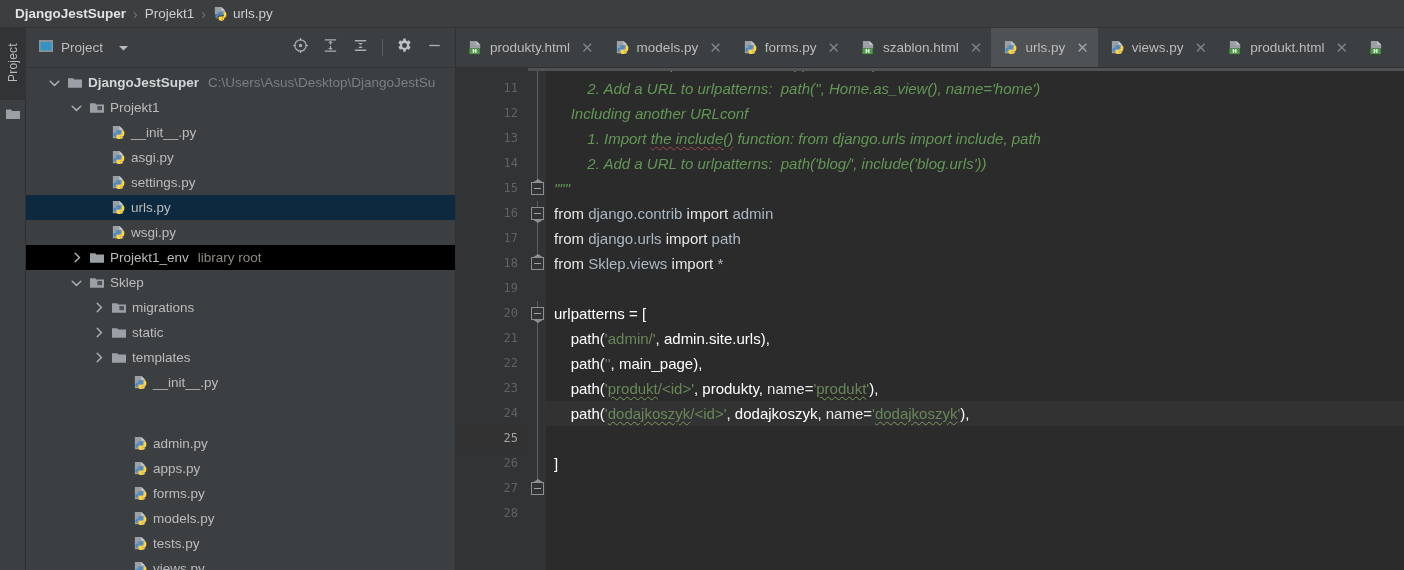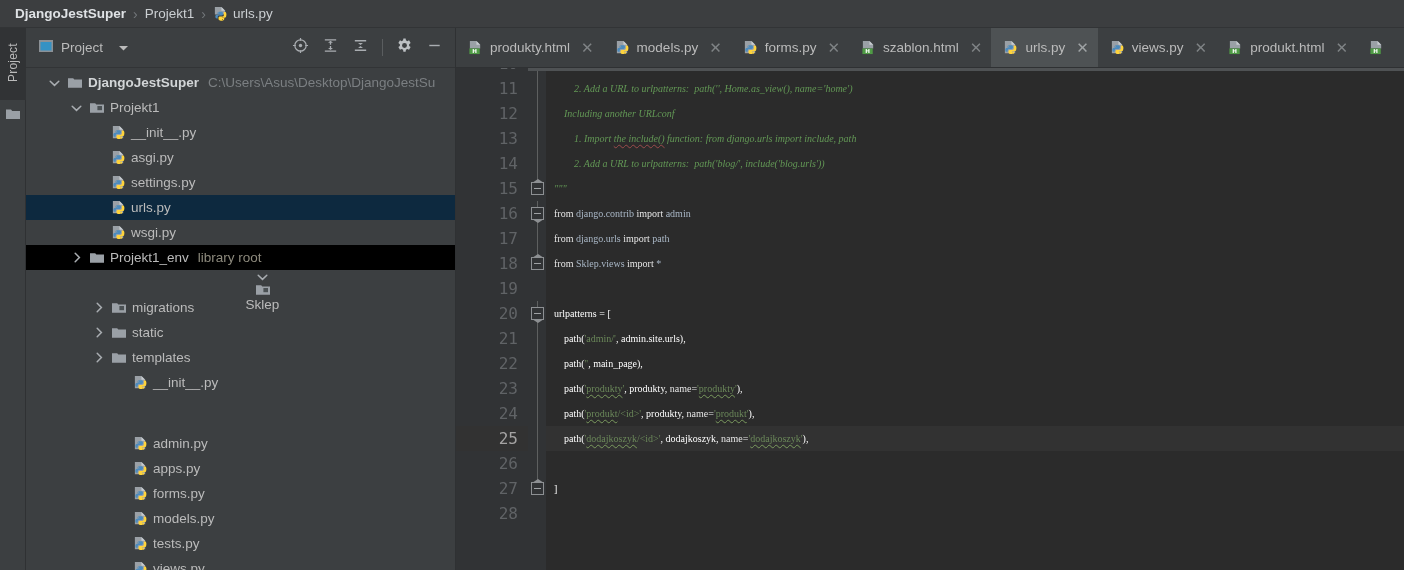--- a/index.html
+++ b/index.html
@@ -99,29 +99,29 @@
     flex: 1 1 auto; display: flex; min-height: 0;
     background: #2b2b2b; position: relative; overflow: hidden;
   }
   .gutter {
     width: 72px; flex: 0 0 72px; background: #313335;
     position: relative; padding-top: 0;
   }
   .gline {
     height: 25px; line-height: 25px; text-align: right;
     padding-right: 10px; color: #606366;
-    font-family: "DejaVu Sans Mono", monospace; font-size: 16px;
+    font-family: "DejaVu Sans Mono", monospace; font-size: 12px;
   }
   .gline.current { color: #a4a3a3; background: #323232; }
   .foldcol {
     width: 18px; flex: 0 0 18px; background: #313335; position: relative;
   }
   .code {
     flex: 1 1 auto; position: relative; overflow: hidden;
-    font-family: Liberation Serif, serif; font-size: 10px;
+    font-family: Liberation Sans, sans-serif; font-size: 15px;
   }
   .cline {
     height: 25px; line-height: 25px; white-space: pre;
     padding-left: 8px; color: #a9b7c6;
   }
   .cline.current { background: #323232; }
 
   
   .s-doc   { color: #629755; font-style: italic; }
   .s-kw    { color: #e5e5e5; }
@@ -349,21 +349,21 @@
               </svg>
             </span>
             <span class="ricon" style="margin-left: 6px;">
               <svg width="16" height="14" viewBox="0 0 16 14">
     <path d="M1 2.2h5.2l1.1 1.4H15v8.2H1z" fill="#9aa0a6"></path>
   </svg>
             </span>
             <span class="rlabel">Projekt1_env</span>
             <span class="rsub lib">library root</span>
           </div>
-          <div class="row" style="padding-left: 44px; flex-direction: column;">
+          <div class="row" style="padding-left: 44px;">
             <span class="twisty">
               <svg width="11" height="8" viewBox="0 0 11 8">
                 <path d="M1.2 2.2L5.5 6.4 9.8 2.2" fill="none" stroke="#a9adb1" stroke-width="1.5" stroke-linecap="round"></path>
               </svg>
             </span>
             <span class="ricon" style="margin-left: 6px;">
               <svg width="16" height="14" viewBox="0 0 16 14">
     <path d="M1 2.2h5.2l1.1 1.4H15v8.2H1z" fill="#9aa0a6"></path>
     <rect x="8.4" y="5" width="4.6" height="4.2" fill="#4b5154"></rect>
   </svg>
@@ -657,21 +657,20 @@
               <div class="cline"><span class="s-doc">        1. Import </span><span class="s-doc squig-red">the include()</span><span class="s-doc"> function: from django.urls import include, path</span></div>
               <div class="cline"><span class="s-doc">        2. Add a URL to urlpatterns:  path('blog/', include('blog.urls'))</span></div>
               <div class="cline"><span class="s-doc">"""</span></div>
               <div class="cline"><span class="s-kw">from</span><span class="s-ident"> django.contrib </span><span class="s-kw">import</span><span class="s-ident"> admin</span></div>
               <div class="cline"><span class="s-kw">from</span><span class="s-ident"> django.urls </span><span class="s-kw">import</span><span class="s-ident"> path</span></div>
               <div class="cline"><span class="s-kw">from</span><span class="s-ident"> Sklep.views </span><span class="s-kw">import</span><span class="s-ident"> *</span></div>
               <div class="cline"></div>
               <div class="cline"><span class="s-plain">urlpatterns = [</span></div>
               <div class="cline"><span class="s-plain">    path(</span><span class="s-str">'admin/'</span><span class="s-plain">, admin.site.urls),</span></div>
               <div class="cline"><span class="s-plain">    path(</span><span class="s-str">''</span><span class="s-plain">, main_page),</span></div>
-              <div class="cline"><span class="s-plain">    path(</span><span class="s-str">'</span><span class="s-str squig">produkty</span><span class="s-str">'</span><span class="s-plain">, produkty, </span><span class="s-kw">name=</span><span class="s-str">'</span><span class="s-str squig">produkty</span><span class="s-str">'</span><span class="s-plain">),</span></div>
               <div class="cline"><span class="s-plain">    path(</span><span class="s-str">'</span><span class="s-str squig">produkt</span><span class="s-str">/&lt;id&gt;'</span><span class="s-plain">, produkty, </span><span class="s-kw">name=</span><span class="s-str">'</span><span class="s-str squig">produkt</span><span class="s-str">'</span><span class="s-plain">),</span></div>
               <div class="cline current"><span class="s-plain">    path(</span><span class="s-str">'</span><span class="s-str squig">dodajkoszyk</span><span class="s-str">/&lt;id&gt;'</span><span class="s-plain">, dodajkoszyk, </span><span class="s-kw">name=</span><span class="s-str">'</span><span class="s-str squig">dodajkoszyk</span><span class="s-str">'</span><span class="s-plain">),</span></div>
               <div class="cline"></div>
               <div class="cline"><span class="s-plain">]</span></div>
               <div class="cline"></div>
             </div>
           </div>
         <div class="topscroll"></div>
       </div>
     </div>

